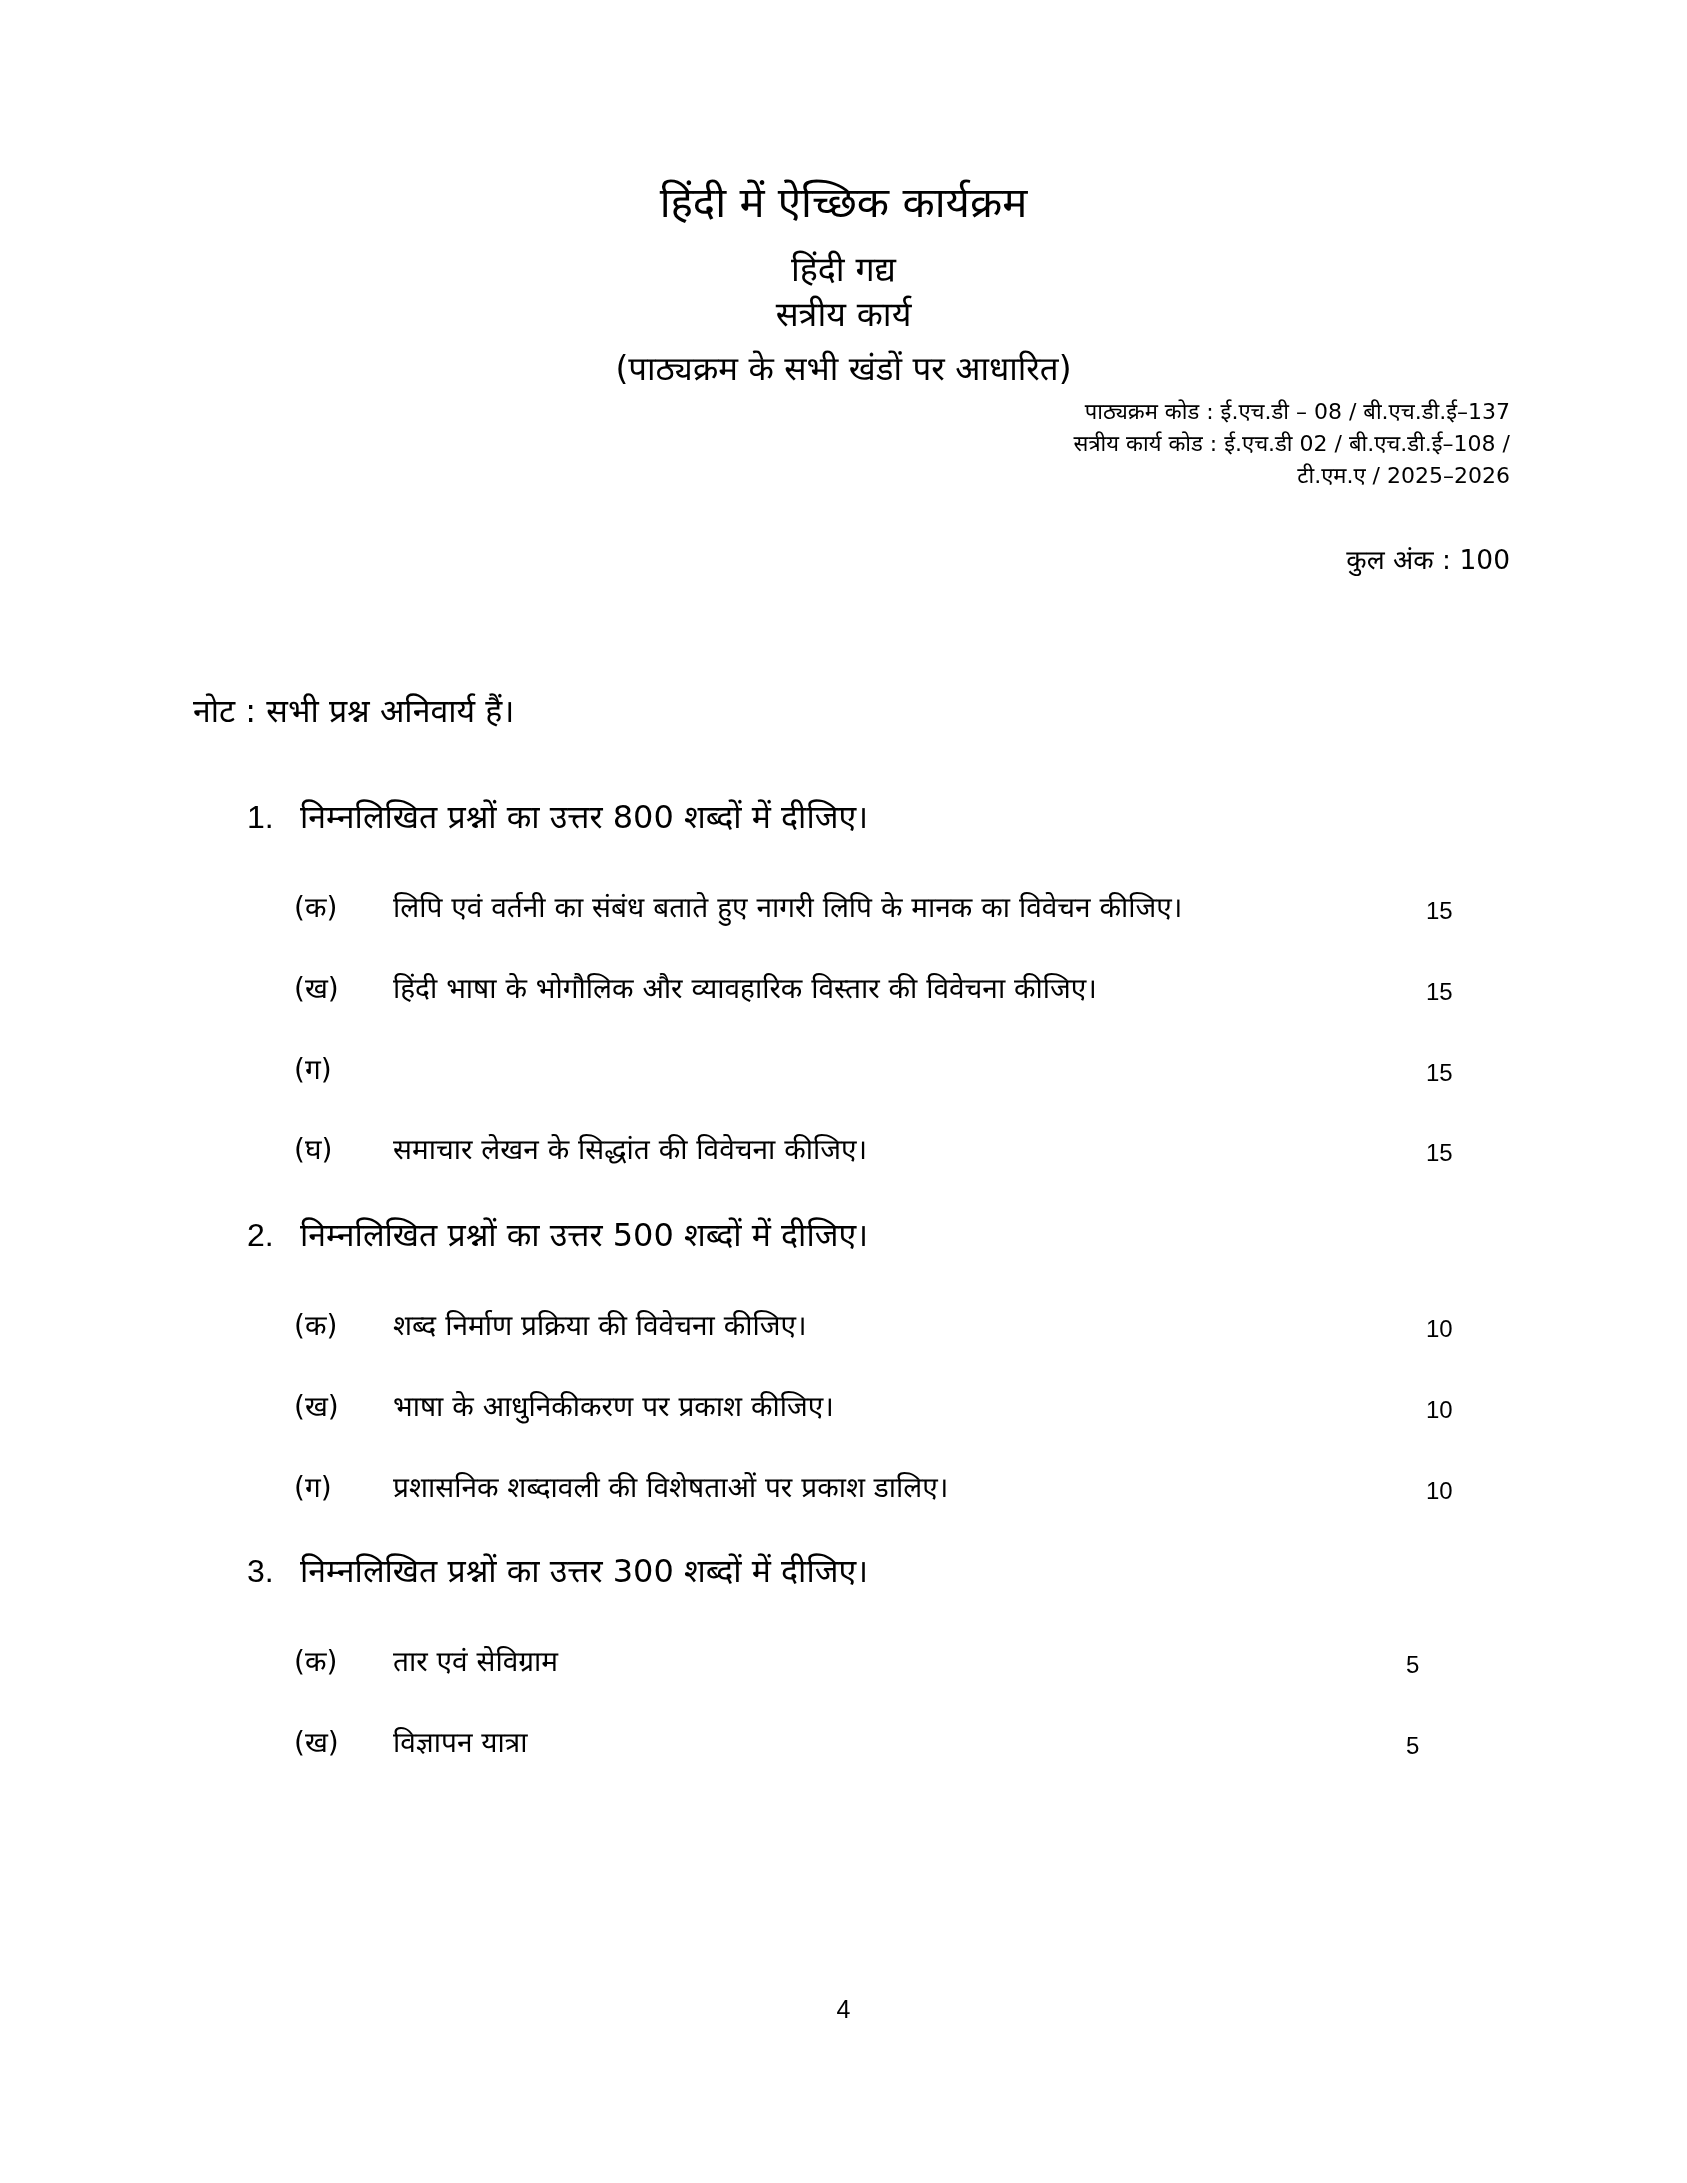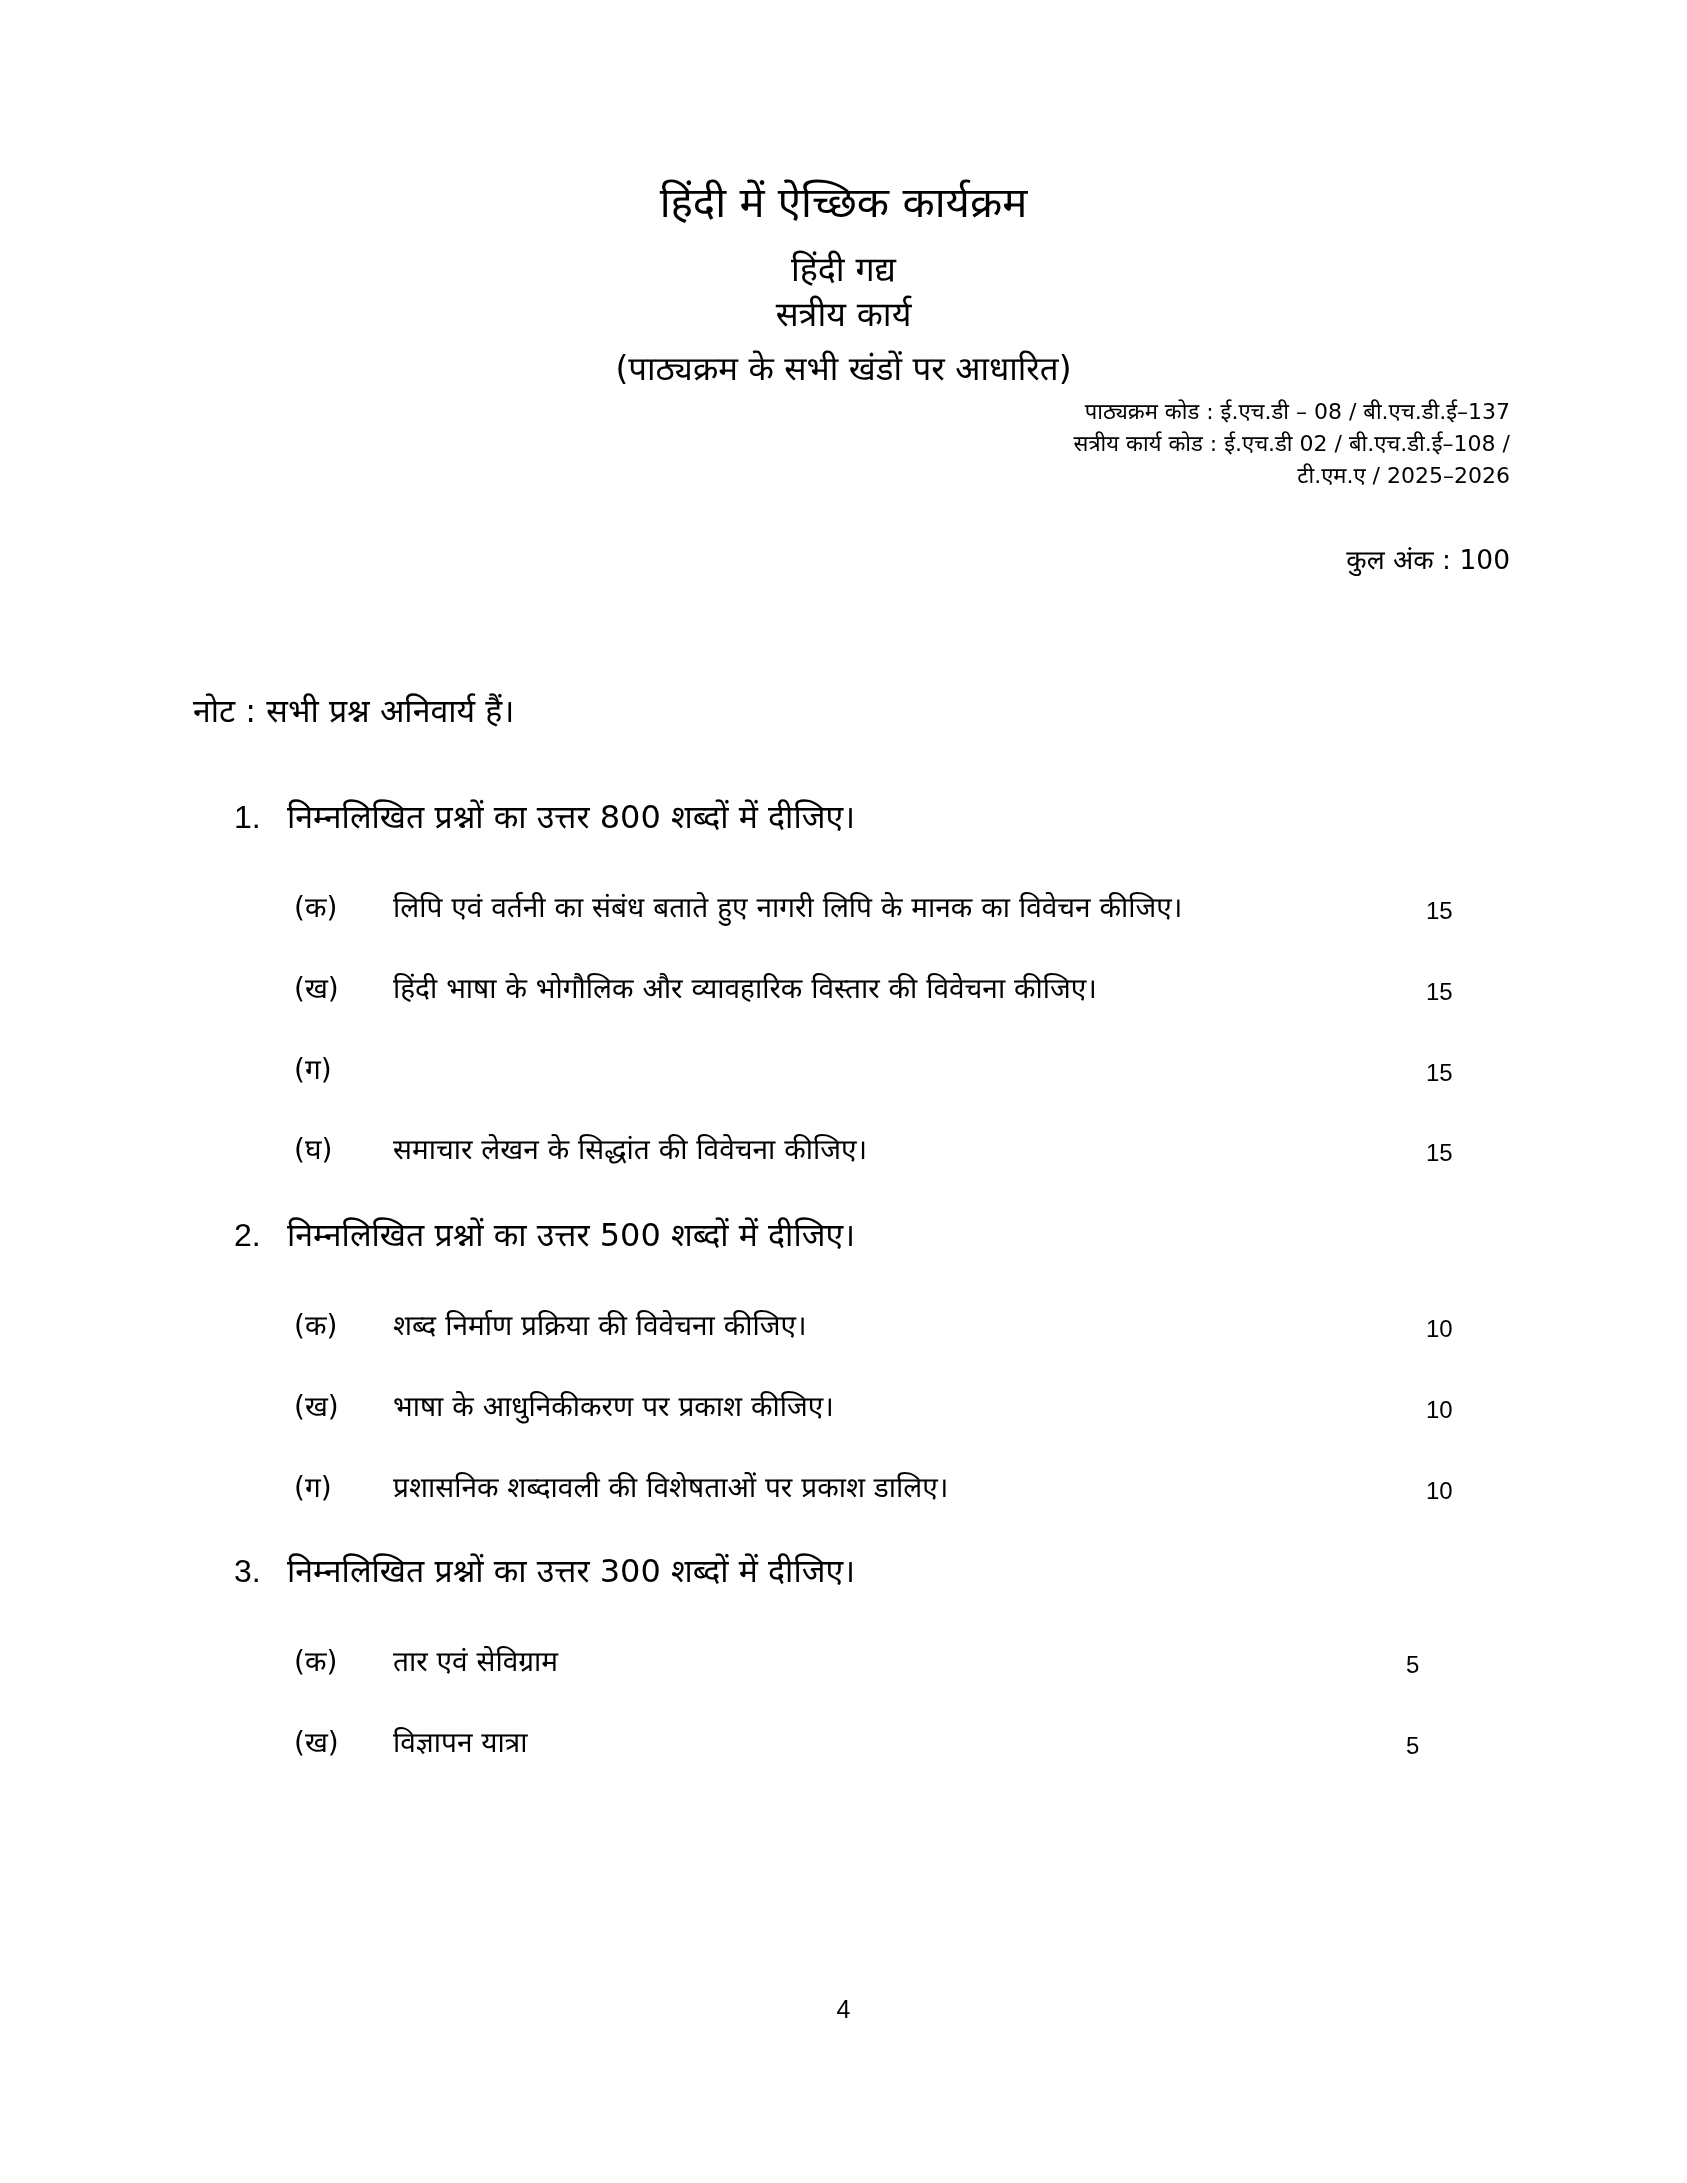--- a/index.html
+++ b/index.html
@@ -65,21 +65,21 @@
     .note {
       position: absolute;
       left: 193px;
       top: 688px;
       font-size: 32px;
       line-height: 46px;
       white-space: nowrap;
     }
     .section-heading {
       position: absolute;
-      left: 234px;
+      left: 247px;
       font-size: 32px;
       line-height: 46px;
       white-space: nowrap;
     }
     .section-heading .num {
       display: inline-block;
       width: 53px;
       font-family: "Liberation Sans", sans-serif;
     }
     .q-row {

